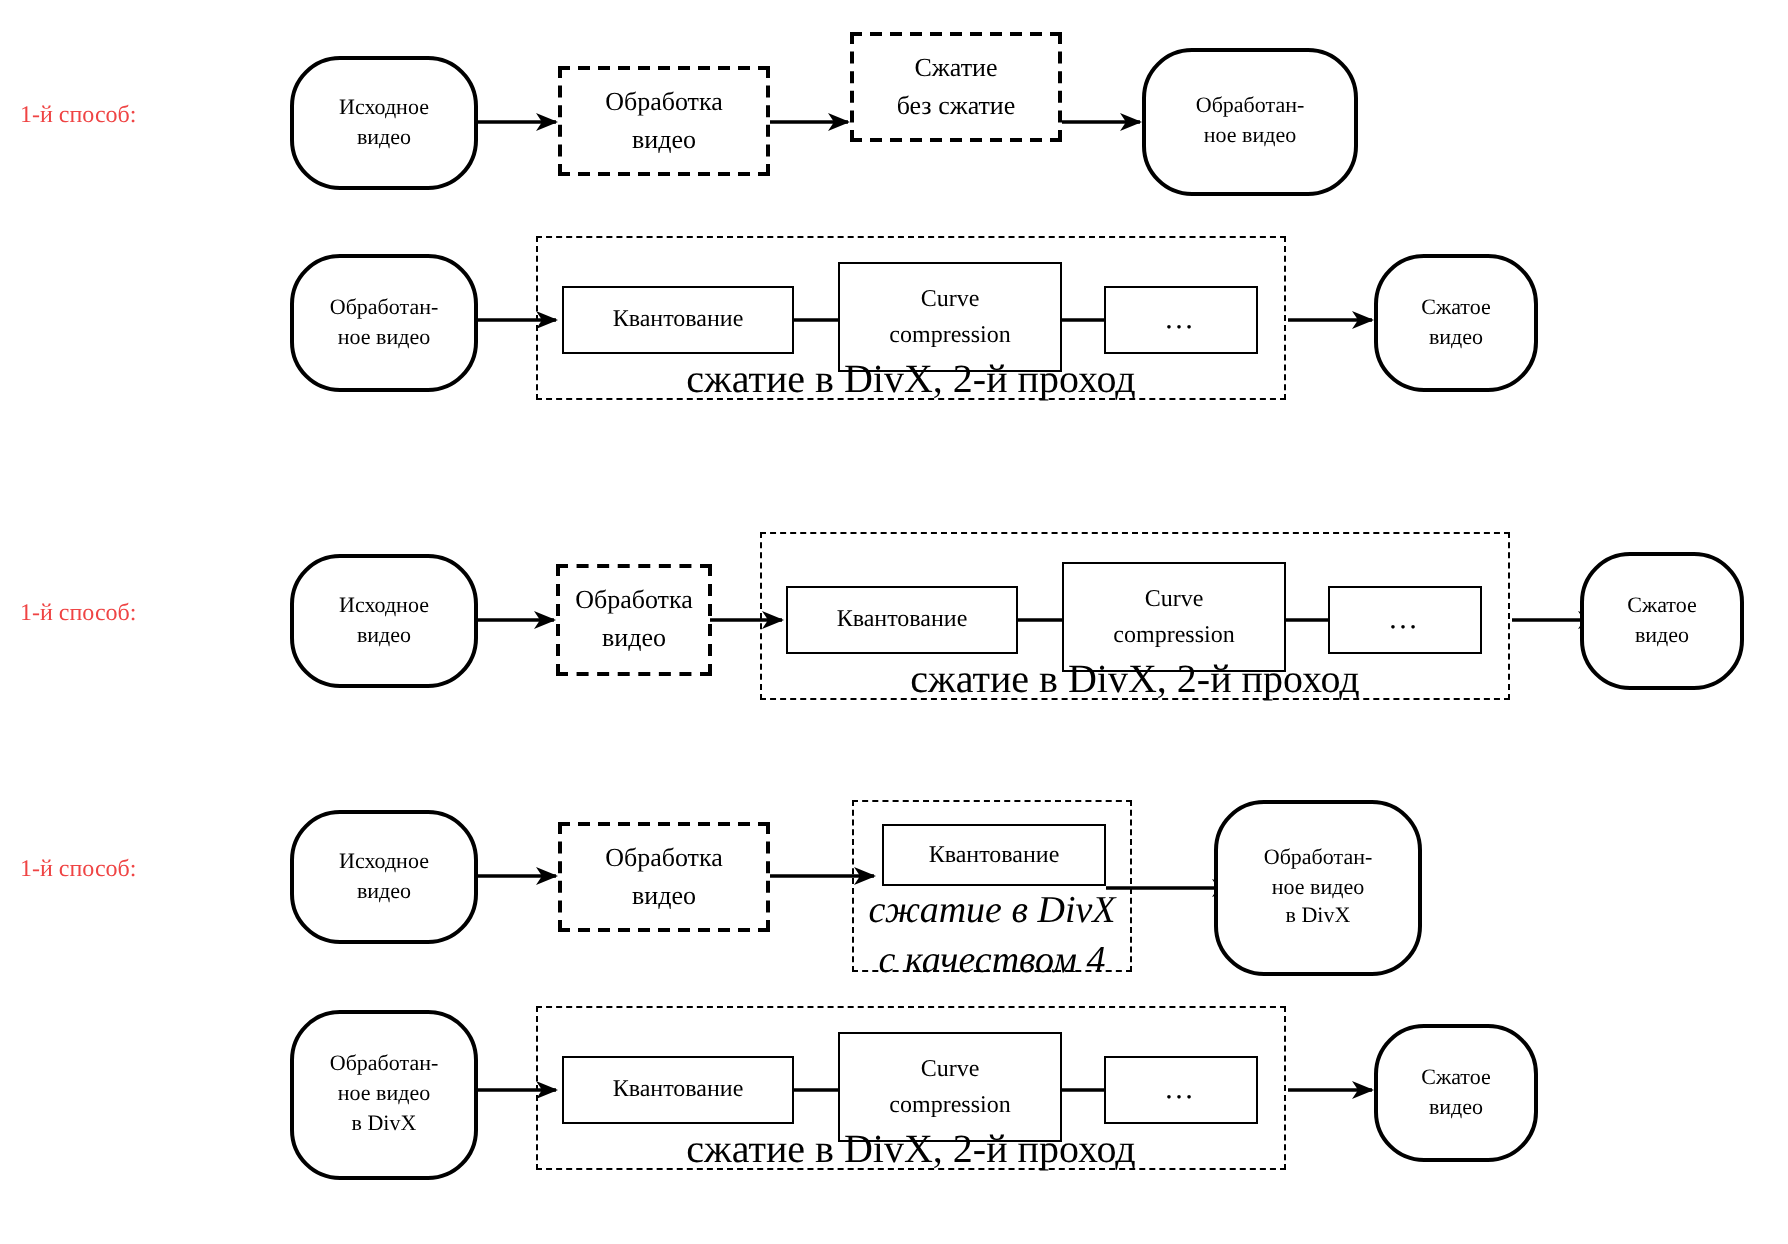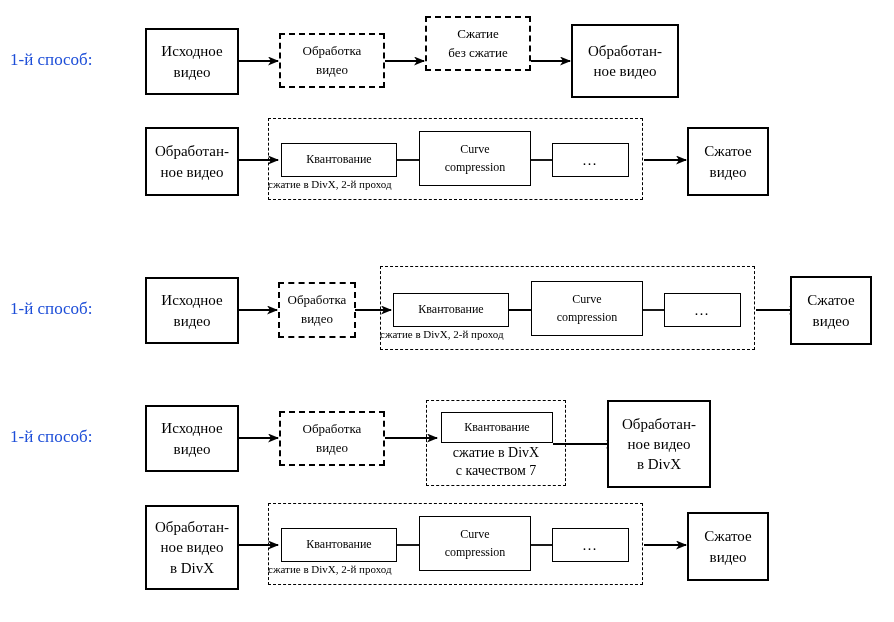--- a/index.html
+++ b/index.html
@@ -11,24 +11,24 @@
     position: relative;
     width: 894px;
     height: 622px;
     background: #ffffff;
     font-family: "Liberation Serif", "DejaVu Serif", serif;
     color: #000000;
     overflow: hidden;
   }
   .method-label {
     position: absolute;
-    font-size: 17px;
+    font-size: 12px;
     line-height: 1.1;
     white-space: nowrap;
-    color: #1d4ed8;
+    color: #ef4444;
   }
   .box {
     position: absolute;
     box-sizing: border-box;
     display: flex;
     flex-direction: column;
     align-items: center;
     justify-content: center;
     text-align: center;
     background: #ffffff;
@@ -43,45 +43,48 @@
   .box.dashed {
     border: 2px dashed #000000;
     background: transparent;
   }
   .box.dashed-group {
     border: 1.6px dashed #000000;
     background: transparent;
     display: block;
   }
   .t-lg {
-    font-size: 15px;
+    font-size: 11px;
     line-height: 1.35;
+    border-radius: 25px;
   }
   .t-md {
     font-size: 13px;
     line-height: 1.45;
   }
   .t-sm {
     font-size: 12px;
     line-height: 1.45;
   }
   .group-caption {
     position: absolute;
-    font-size: 11px;
+    font-size: 20px;
     line-height: 1.2;
     white-space: nowrap;
+    text-align: center;
     color: #000;
   }
   .inner-caption {
     position: absolute;
-    font-size: 14px;
+    font-size: 19px;
     line-height: 1.3;
     text-align: center;
     white-space: nowrap;
     color: #000;
+    font-style: italic;
   }
   svg.arrows {
     position: absolute;
     left: 0;
     top: 0;
     width: 894px;
     height: 622px;
     pointer-events: none;
   }
   .ellipsis {
@@ -224,21 +227,21 @@
     </div>
 
   <div class="box dashed-group" style="left:426px; top:400px; width:140px; height:86px;"></div>
 
   <div class="box solid-thin t-sm" style="left:441px; top:412px; width:112px; height:31px;">
       <span>Квантование</span>
     </div>
 
   <div class="inner-caption" style="left:426px; top:444px; width:140px;">
       <div>сжатие в DivX</div>
-      <div>с качеством 7</div>
+      <div>с качеством 4</div>
     </div>
 
   <div class="box solid-thick t-lg" style="left:607px; top:400px; width:104px; height:88px;">
       <span>Обработан-</span>
       <span>ное видео</span>
       <span>в DivX</span>
     </div>
 
   <div class="box solid-thick t-lg" style="left:145px; top:505px; width:94px; height:85px;">
       <span>Обработан-</span>

